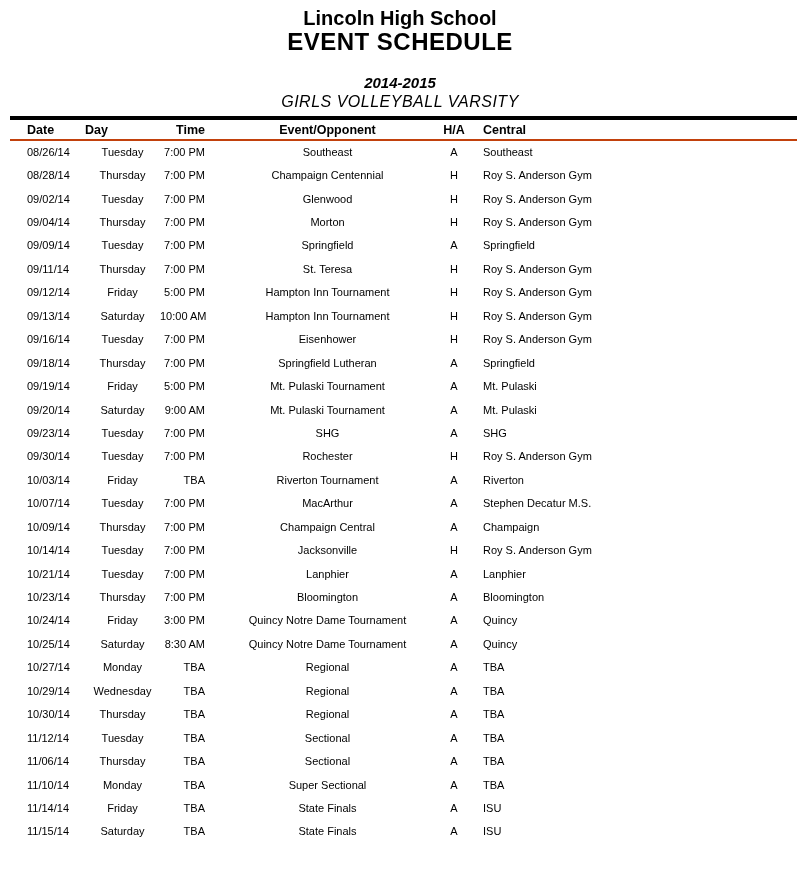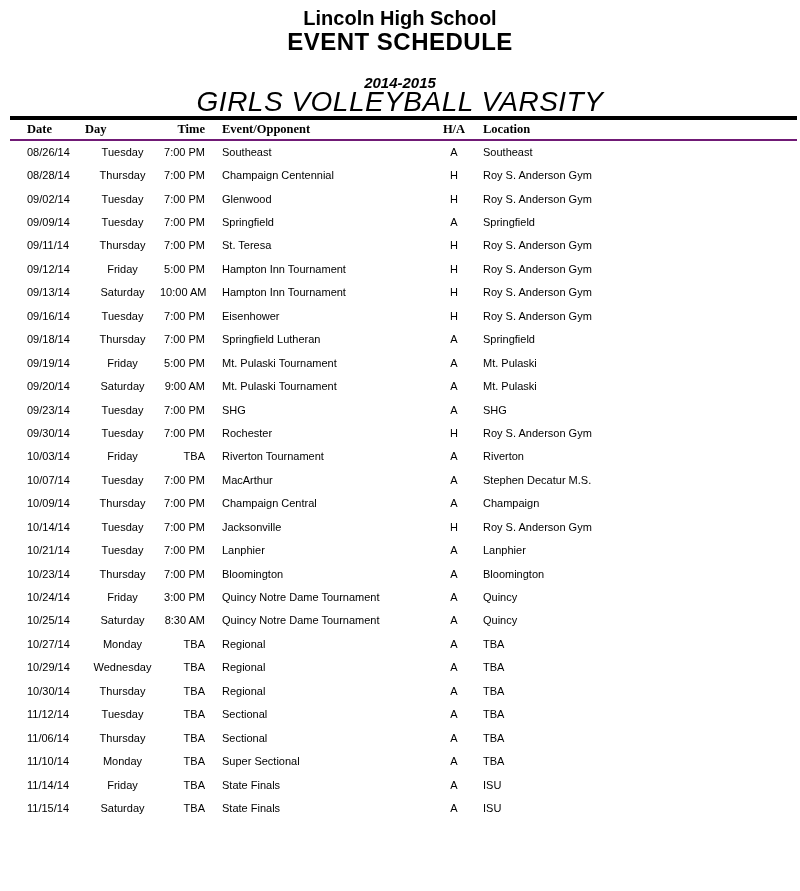--- a/index.html
+++ b/index.html
@@ -27,38 +27,37 @@
     letter-spacing: 0.5px;
   }
   .season {
     margin-top: 19px;
     font-size: 15px;
     font-weight: bold;
     font-style: italic;
     line-height: 17px;
   }
   .team {
-    font-size: 28px;
+    font-size: 16px;
     font-style: italic;
     line-height: 21px;
     letter-spacing: 0.5px;
   }
 
   table.schedule {
     margin-top: 4px;
     margin-left: 10px;
     width: 787px;
     border-collapse: collapse;
     table-layout: fixed;
     border-top: 4px solid #000000;
   }
   table.schedule thead tr {
     height: 22px;
-    border-bottom: 2px solid #701a75;
-    font-family: Liberation Serif, serif;
+    border-bottom: 2px solid #c2410c;
   }
   table.schedule thead th {
     font-size: 12.5px;
     font-weight: bold;
     vertical-align: middle;
     white-space: nowrap;
     overflow: hidden;
   }
   table.schedule tbody tr { height: 23.45px; }
   table.schedule tbody td {
@@ -72,21 +71,21 @@
   .col-day   { width: 75px; }
   .col-time  { width: 48px; }
   .col-event { width: 225px; }
   .col-ha    { width: 42px; }
   .col-loc   { width: 322px; }
 
   .a-date  { text-align: left;   padding-left: 17px; }
   .a-day   { text-align: center; }
   .a-day-h { text-align: left; }
   .a-time  { text-align: right;  padding-right: 3px; }
-  .a-event { text-align: left;   padding-left: 14px; }
+  .a-event { text-align: center;   padding-left: 14px; }
   .a-ha    { text-align: center; }
   .a-loc   { text-align: left;   padding-left: 8px; }
 </style>
 </head>
 <body>
 
 <div class="page">
 
   <div class="titles">
     <div class="school">Lincoln High School</div>
@@ -104,21 +103,21 @@
       <col class="col-ha">
       <col class="col-loc">
     </colgroup>
     <thead>
       <tr>
         <th class="a-date">Date</th>
         <th class="a-day-h">Day</th>
         <th class="a-time">Time</th>
         <th class="a-event">Event/Opponent</th>
         <th class="a-ha">H/A</th>
-        <th class="a-loc">Location</th>
+        <th class="a-loc">Central</th>
       </tr>
     </thead>
     <tbody id="schedule-body">
         <tr>
           <td class="a-date">08/26/14</td>
           <td class="a-day">Tuesday</td>
           <td class="a-time">7:00 PM</td>
           <td class="a-event">Southeast</td>
           <td class="a-ha">A</td>
           <td class="a-loc">Southeast</td>
@@ -129,20 +128,28 @@
           <td class="a-time">7:00 PM</td>
           <td class="a-event">Champaign Centennial</td>
           <td class="a-ha">H</td>
           <td class="a-loc">Roy S. Anderson Gym</td>
         </tr>
         <tr>
           <td class="a-date">09/02/14</td>
           <td class="a-day">Tuesday</td>
           <td class="a-time">7:00 PM</td>
           <td class="a-event">Glenwood</td>
+          <td class="a-ha">H</td>
+          <td class="a-loc">Roy S. Anderson Gym</td>
+        </tr>
+        <tr>
+          <td class="a-date">09/04/14</td>
+          <td class="a-day">Thursday</td>
+          <td class="a-time">7:00 PM</td>
+          <td class="a-event">Morton</td>
           <td class="a-ha">H</td>
           <td class="a-loc">Roy S. Anderson Gym</td>
         </tr>
         <tr>
           <td class="a-date">09/09/14</td>
           <td class="a-day">Tuesday</td>
           <td class="a-time">7:00 PM</td>
           <td class="a-event">Springfield</td>
           <td class="a-ha">A</td>
           <td class="a-loc">Springfield</td>

